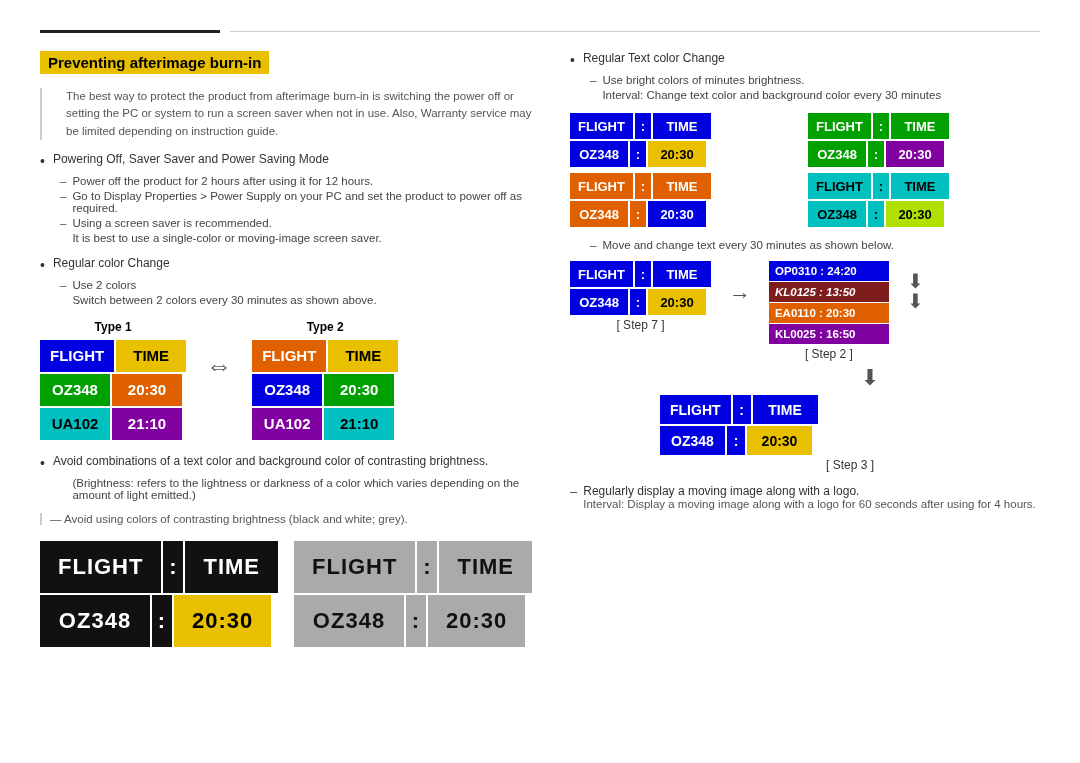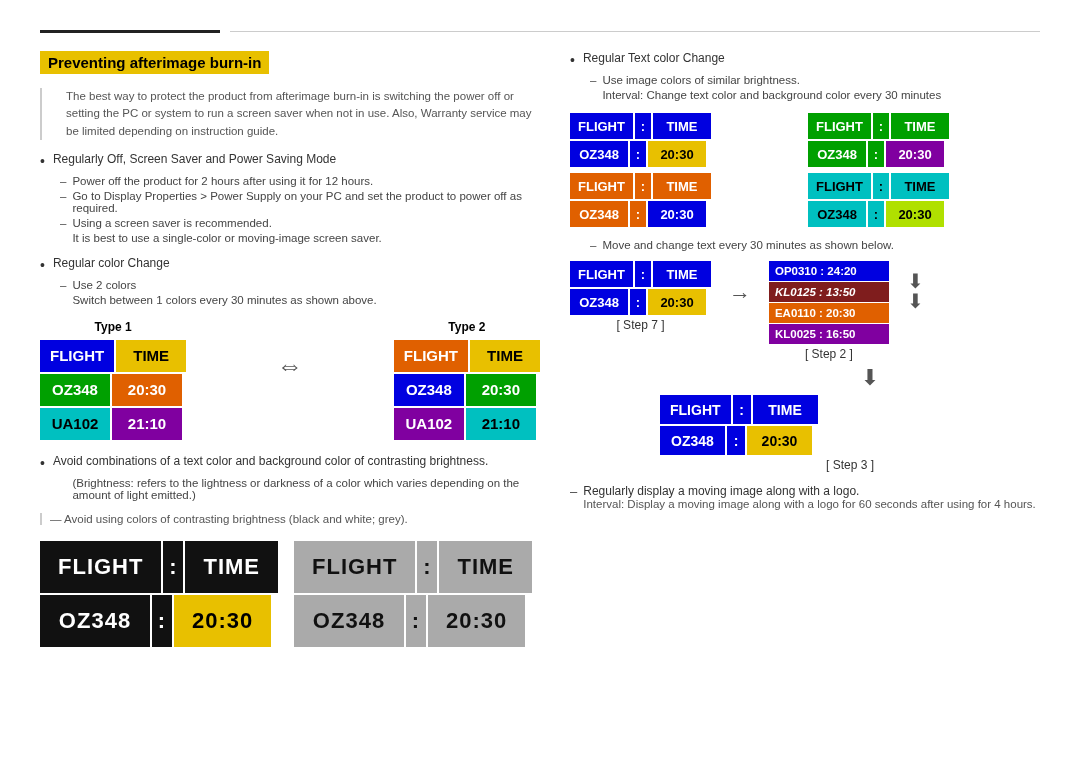--- a/index.html
+++ b/index.html
@@ -84,21 +84,20 @@
     }
     .dash {
       margin-right: 6px;
       color: #444;
     }
     .types-row {
       display: flex;
       gap: 20px;
       margin: 14px 0;
       align-items: flex-start;
-      justify-content: space-between;
     }
     .type-block {
       display: flex;
       flex-direction: column;
       align-items: center;
     }
     .type-label {
       font-size: 12px;
       font-weight: bold;
       margin-bottom: 6px;
@@ -280,21 +279,21 @@
   <div class="main-content">
 
     <div class="left-col">
       <div class="section-title">Preventing afterimage burn-in</div>
 
       <div class="intro-text">The best way to protect the product from afterimage burn-in is switching the power off or setting the PC or system to run a screen saver when not in use. Also, Warranty service may be limited depending on instruction guide.</div>
 
       <div class="bullet-section">
         <div class="bullet-item">
           <span class="bullet-dot">•</span>
-          <span>Regularly Off, Screen Saver and Power Saving Mode</span>
+          <span>Powering Off, Saver Saver and Power Saving Mode</span>
         </div>
         <div class="sub-item">
           <span class="dash">–</span>
           <span>Power off the product for 2 hours after using it for 12 hours.</span>
         </div>
         <div class="sub-item">
           <span class="dash">–</span>
           <span>Go to Display Properties &gt; Power Supply on your PC and set the product to power off as required.</span>
         </div>
         <div class="sub-item">
@@ -311,21 +310,21 @@
         <div class="bullet-item">
           <span class="bullet-dot">•</span>
           <span>Regular color Change</span>
         </div>
         <div class="sub-item">
           <span class="dash">–</span>
           <span>Use 2 colors</span>
         </div>
         <div class="sub-item">
           <span style="margin-right:6px;opacity:0;">–</span>
-          <span>Switch between 1 colors every 30 minutes as shown above.</span>
+          <span>Switch between 2 colors every 30 minutes as shown above.</span>
         </div>
       </div>
 
       
       <div class="types-row">
 
         <div class="type-block">
           <div class="type-label">Type 1</div>
           <div class="flight-board">
             <div class="flight-row">
@@ -408,21 +407,21 @@
       </div>
     </div>
 
     <div class="right-col">
       <div class="right-bullet">
         <span class="bullet-dot">•</span>
         <span>Regular Text color Change</span>
       </div>
       <div class="sub-item">
         <span class="dash">–</span>
-        <span>Use image colors of similar brightness.</span>
+        <span>Use bright colors of minutes brightness.</span>
       </div>
       <div class="sub-item" style="margin-bottom:10px;">
         <span style="margin-right:6px;opacity:0;">–</span>
         <span>Interval: Change text color and background color every 30 minutes</span>
       </div>
 
       <div class="grid-2x2">
 
         <div class="mini-board">
           <div class="mini-row">

